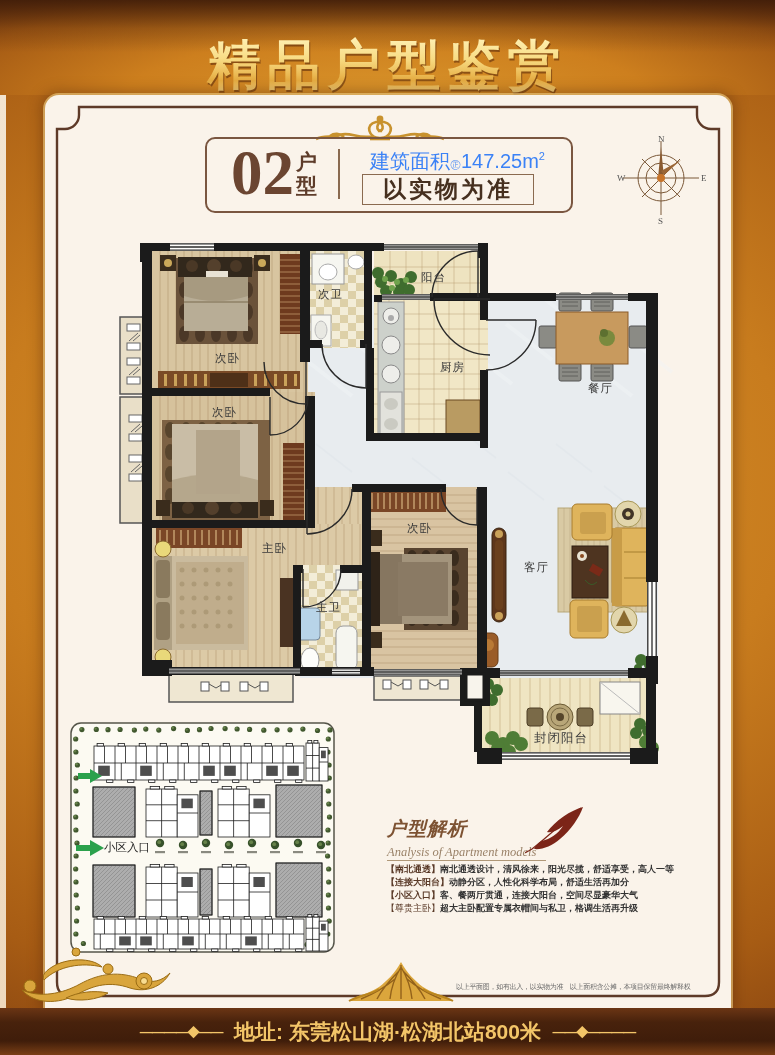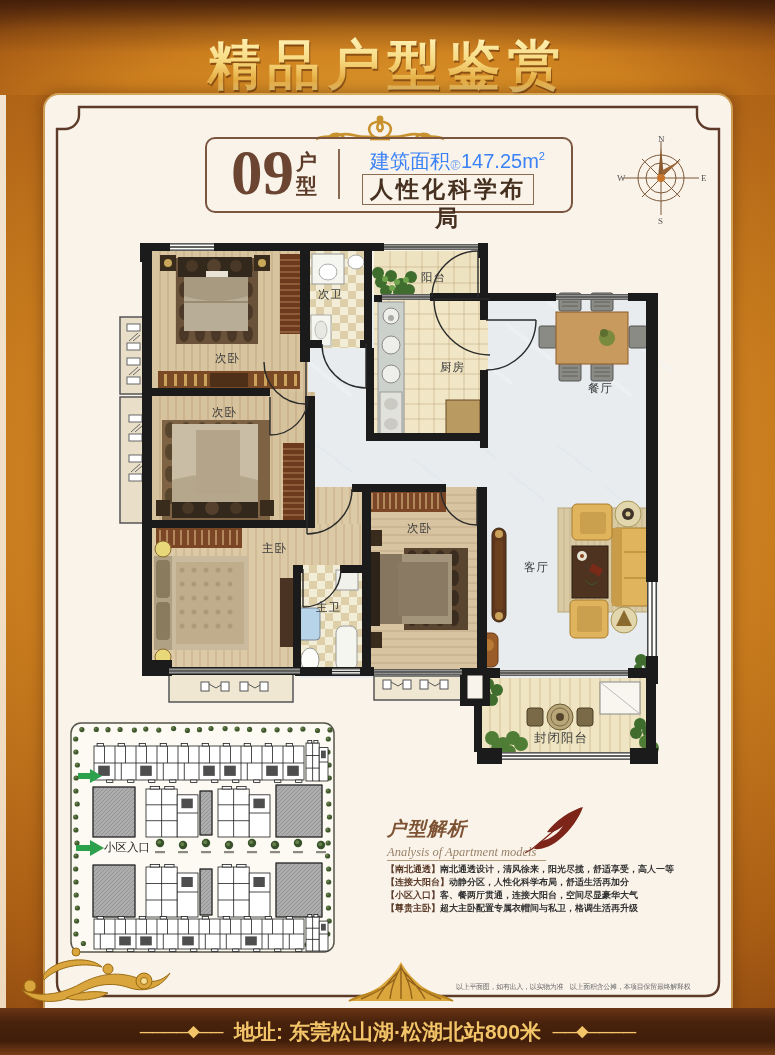--- a/index.html
+++ b/index.html
@@ -32,29 +32,29 @@
     <path d="M64 23 C 48 27 40 18 30 22 C 22 25 14 22 6 26"></path>
     <path d="M76 23 C 92 27 100 18 110 22 C 118 25 126 22 134 26"></path>
     <path d="M34 24 C 30 20 24 20 20 23 M106 24 C 110 20 116 20 120 23"></path>
   </g>
   <circle cx="70" cy="6" r="3.4" fill="#c8922e"></circle>
   <path d="M60 26 L80 26" stroke="#c8922e" stroke-width="2.6"></path>
 </svg>
 
 <div class="abs" style="left:205px;top:137px;width:364px;height:72px;border:2.5px solid #7a5640;border-radius:10px;"></div>
 
-<div class="abs" style="left:231px;top:140px;width:70px;height:68px;font-family:'Liberation Serif',serif;font-size:63px;font-weight:bold;color:#6b4531;line-height:66px;">09</div>
+<div class="abs" style="left:231px;top:140px;width:70px;height:68px;font-family:'Liberation Serif',serif;font-size:63px;font-weight:bold;color:#6b4531;line-height:66px;">02</div>
 
 <div class="abs" style="left:296px;top:150px;width:22px;font-size:21px;color:#5e3c2a;font-weight:bold;line-height:24px;">户<br>型</div>
 
 <div class="abs" style="left:338px;top:149px;width:2px;height:50px;background:#8a6a50;"></div>
 
 <div class="abs" style="left:370px;top:148px;width:210px;font-size:20px;font-weight:normal;color:#3b82f6;letter-spacing:0px;">建筑面积<span style="font-size:11px;">㊣</span>147.25m<span style="font-size:11px;vertical-align:super;">2</span></div>
 
-<div class="abs" style="left:362px;top:174px;width:170px;height:29px;border:1.5px solid #8a6a50;text-align:center;font-size:23px;font-weight:bold;color:#46301f;letter-spacing:3px;line-height:29px;">人性化科学布局</div>
+<div class="abs" style="left:362px;top:174px;width:170px;height:29px;border:1.5px solid #8a6a50;text-align:center;font-size:23px;font-weight:bold;color:#46301f;letter-spacing:3px;line-height:29px;">以实物为准</div>
 
 <svg class="abs" style="left:617px;top:133px;" width="90" height="92" viewBox="0 0 90 92">
   <g stroke="#7a5838" fill="none" stroke-width="1">
     <circle cx="44" cy="45" r="23"></circle>
     <circle cx="44" cy="45" r="15"></circle>
     <line x1="44" y1="8" x2="44" y2="82"></line>
     <line x1="6" y1="45" x2="82" y2="45"></line>
     <line x1="25" y1="26" x2="63" y2="64"></line>
     <line x1="63" y1="26" x2="25" y2="64"></line>
   </g>
@@ -1631,21 +1631,21 @@
 </div>
 
 <svg class="abs" style="left:525px;top:804px;" width="62" height="56" viewBox="0 0 62 56">
   <path d="M58 3 C 46 6 30 17 22 28 C 27 29 33 26 38 22 C 33 30 25 35 17 37 C 14 38 11 41 9 45 C 17 46 27 42 35 35 C 46 26 54 14 58 3 Z" fill="#7c2518"></path>
   <path d="M56 4 C 42 14 24 32 7 45 C 2 48 -2 50 -8 51" stroke="#7c2518" stroke-width="1.2" fill="none"></path>
 </svg>
 <div class="abs" style="left:386px;top:863px;width:335px;font-size:9px;font-weight:bold;color:#333;line-height:13px;white-space:nowrap;">
   <div><span style="color:#5a3a28;font-weight:bold;">【南北通透】</span>南北通透设计，清风徐来，阳光尽揽，舒适享受，高人一等</div>
   <div><span style="color:#5a3a28;font-weight:bold;">【连接大阳台】</span>动静分区，人性化科学布局，舒适生活再加分</div>
   <div><span style="color:#5a3a28;font-weight:bold;">【小区入口】</span>客、餐两厅贯通，连接大阳台，空间尽显豪华大气</div>
-  <div><span style="color:#5a3a28;font-weight:bold;">【尊贵主卧】</span>超大主卧配置专属衣帽间与私卫，格调生活再升级</div>
+  <div><span style="color:#5a3a28;font-weight:normal;">【尊贵主卧】</span>超大主卧配置专属衣帽间与私卫，格调生活再升级</div>
 </div>
 
 <div class="abs" style="left:456px;top:982px;width:270px;font-size:7px;color:#6a6a6a;white-space:nowrap;letter-spacing:-0.3px;">以上平面图，如有出入，以实物为准&nbsp;&nbsp;&nbsp;&nbsp;以上面积含公摊，本项目保留最终解释权</div>
 
 <svg class="abs" style="left:345px;top:961px;" width="112" height="42" viewBox="0 0 112 42">
   <path d="M56 1 C 50 12 42 20 34 26 C 24 33 12 34 4 40 L 108 40 C 100 34 88 33 78 26 C 70 20 62 12 56 1 Z" fill="#dba63c"></path>
   <g stroke="#93621a" fill="none" stroke-width="1.4">
     <path d="M56 4 L56 38 M56 6 C 50 16 46 28 45 38 M56 6 C 62 16 66 28 67 38 M54 10 C 44 20 36 30 32 38 M58 10 C 68 20 76 30 80 38 M50 18 C 38 28 26 34 16 38 M62 18 C 74 28 86 34 96 38"></path>
   </g>
   <path d="M4 40 C 14 34 26 34 34 28 M108 40 C 98 34 86 34 78 28" stroke="#b9851f" fill="none" stroke-width="2"></path>

